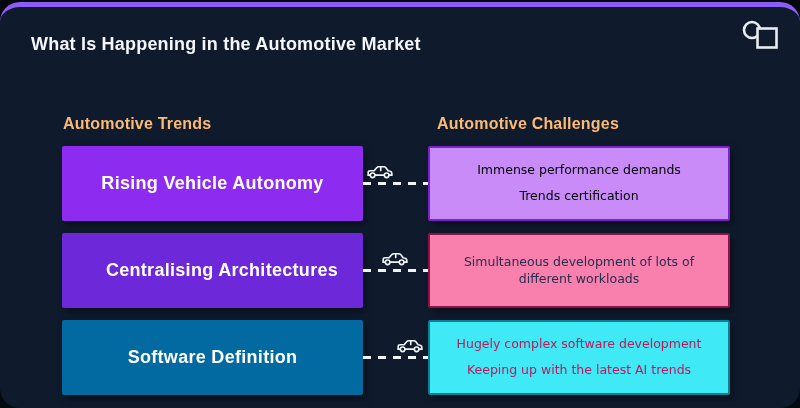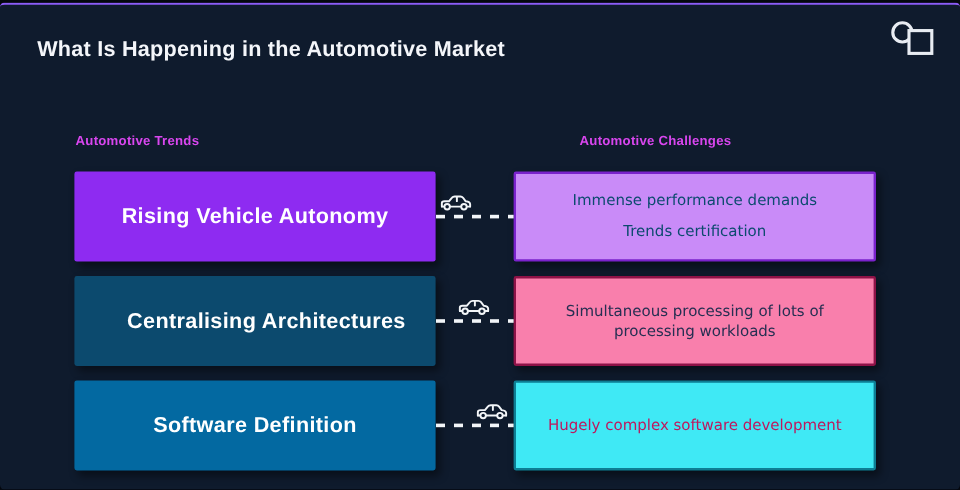--- a/index.html
+++ b/index.html
@@ -3,22 +3,22 @@
 <meta charset="utf-8">
 <style>
   * { margin: 0; padding: 0; box-sizing: border-box; }
   html, body { width: 800px; height: 408px; background: #04070d; overflow: hidden; }
   body { font-family: "Liberation Sans", sans-serif; position: relative; }
 
   .slide {
     position: absolute;
     left: 0; top: 2px; right: 0; bottom: 0;
     background: #0F1B2D;
-    border-radius: 4px;
-    border-top: 2px solid #8b5cf6;
+    border-radius: 20px;
+    border-top: 5px solid #8b5cf6;
     overflow: hidden;
   }
 
   .slide-title {
     position: absolute;
     left: 31px; top: 27px;
     color: #F4F6FA;
     font-size: 18px;
     font-weight: bold;
     letter-spacing: 0.2px;
@@ -32,27 +32,27 @@
 
   .content {
     position: absolute;
     left: 62px; top: 108px;
     width: 668px; height: 284px;
   }
 
   .col-header {
     position: absolute;
     top: 0;
-    color: #d946ef;
-    font-size: 11px;
+    color: #fdba74;
+    font-size: 16px;
     font-weight: bold;
     letter-spacing: 0.2px;
   }
   .col-header.trends { left: 1px; }
-  .col-header.challenges { left: 375px; margin-left: 46px; }
+  .col-header.challenges { left: 375px; }
 
   .flow-row {
     position: absolute;
     left: 0;
     width: 668px; height: 75px;
     display: flex;
   }
   .flow-row[data-row="0"] { top: 31px; }
   .flow-row[data-row="1"] { top: 118px; }
   .flow-row[data-row="2"] { top: 205px; }
@@ -122,56 +122,57 @@
         <div class="dashed-line"></div>
         <div class="car">
           <svg width="28" height="17" viewBox="0 0 38 22">
             <path d="M3 16 L3 12 Q3 10 6 10 L11 10 L14.5 5.8 Q15.5 4.5 17.5 4.5 L24 4.5 Q25.8 4.5 27 6 L30 10 Q35 10.5 35 13.5 L35 16" fill="none" stroke="#F2F5F8" stroke-width="2.2" stroke-linecap="round" stroke-linejoin="round"></path>
             <path d="M3 16 L5.5 16 M12.5 16 L24.5 16 M31.5 16 L35 16 M20 5 L20 9.8" fill="none" stroke="#F2F5F8" stroke-width="2.2" stroke-linecap="round"></path>
             <circle cx="9" cy="16.2" r="3.1" fill="none" stroke="#F2F5F8" stroke-width="2.2"></circle>
             <circle cx="28" cy="16.2" r="3.1" fill="none" stroke="#F2F5F8" stroke-width="2.2"></circle>
           </svg>
         </div>
       </div>
-      <div class="challenge-box" style="background: rgb(201, 139, 248); border-color: rgb(122, 34, 204); color: #0c4a6e;">
+      <div class="challenge-box" style="background: rgb(201, 139, 248); border-color: rgb(122, 34, 204); color: #000000;">
           <div class="challenge-item">Immense performance demands</div>
           <div class="challenge-item">Trends certification</div>
         </div>
     </div>
 
     <div class="flow-row" data-row="1">
-      <div class="trend-box" style="background: #0c4a6e; color: rgb(255, 255, 255); padding-left: 19px;">Centralising Architectures</div>
+      <div class="trend-box" style="background: #6d28d9; color: rgb(255, 255, 255); padding-left: 19px;">Centralising Architectures</div>
       <div class="connector">
         <div class="dashed-line"></div>
         <div class="car">
           <svg width="28" height="17" viewBox="0 0 38 22">
             <path d="M3 16 L3 12 Q3 10 6 10 L11 10 L14.5 5.8 Q15.5 4.5 17.5 4.5 L24 4.5 Q25.8 4.5 27 6 L30 10 Q35 10.5 35 13.5 L35 16" fill="none" stroke="#F2F5F8" stroke-width="2.2" stroke-linecap="round" stroke-linejoin="round"></path>
             <path d="M3 16 L5.5 16 M12.5 16 L24.5 16 M31.5 16 L35 16 M20 5 L20 9.8" fill="none" stroke="#F2F5F8" stroke-width="2.2" stroke-linecap="round"></path>
             <circle cx="9" cy="16.2" r="3.1" fill="none" stroke="#F2F5F8" stroke-width="2.2"></circle>
             <circle cx="28" cy="16.2" r="3.1" fill="none" stroke="#F2F5F8" stroke-width="2.2"></circle>
           </svg>
         </div>
       </div>
       <div class="challenge-box" style="background: rgb(249, 127, 172); border-color: rgb(142, 18, 71); color: rgb(38, 47, 82);">
-          <div class="challenge-item">Simultaneous processing of lots of processing workloads</div>
+          <div class="challenge-item">Simultaneous development of lots of different workloads</div>
         </div>
     </div>
 
     <div class="flow-row" data-row="2">
       <div class="trend-box" style="background: #0369a1; color: rgb(255, 255, 255);">Software Definition</div>
       <div class="connector">
         <div class="dashed-line"></div>
         <div class="car">
           <svg width="28" height="17" viewBox="0 0 38 22">
             <path d="M3 16 L3 12 Q3 10 6 10 L11 10 L14.5 5.8 Q15.5 4.5 17.5 4.5 L24 4.5 Q25.8 4.5 27 6 L30 10 Q35 10.5 35 13.5 L35 16" fill="none" stroke="#F2F5F8" stroke-width="2.2" stroke-linecap="round" stroke-linejoin="round"></path>
             <path d="M3 16 L5.5 16 M12.5 16 L24.5 16 M31.5 16 L35 16 M20 5 L20 9.8" fill="none" stroke="#F2F5F8" stroke-width="2.2" stroke-linecap="round"></path>
             <circle cx="9" cy="16.2" r="3.1" fill="none" stroke="#F2F5F8" stroke-width="2.2"></circle>
             <circle cx="28" cy="16.2" r="3.1" fill="none" stroke="#F2F5F8" stroke-width="2.2"></circle>
           </svg>
         </div>
       </div>
       <div class="challenge-box" style="background: rgb(63, 233, 245); border-color: rgb(13, 126, 148); color: #be185d;">
           <div class="challenge-item">Hugely complex software development</div>
+          <div class="challenge-item">Keeping up with the latest AI trends</div>
         </div>
     </div>
 
   </div>
 </div>
 
 </body></html>

